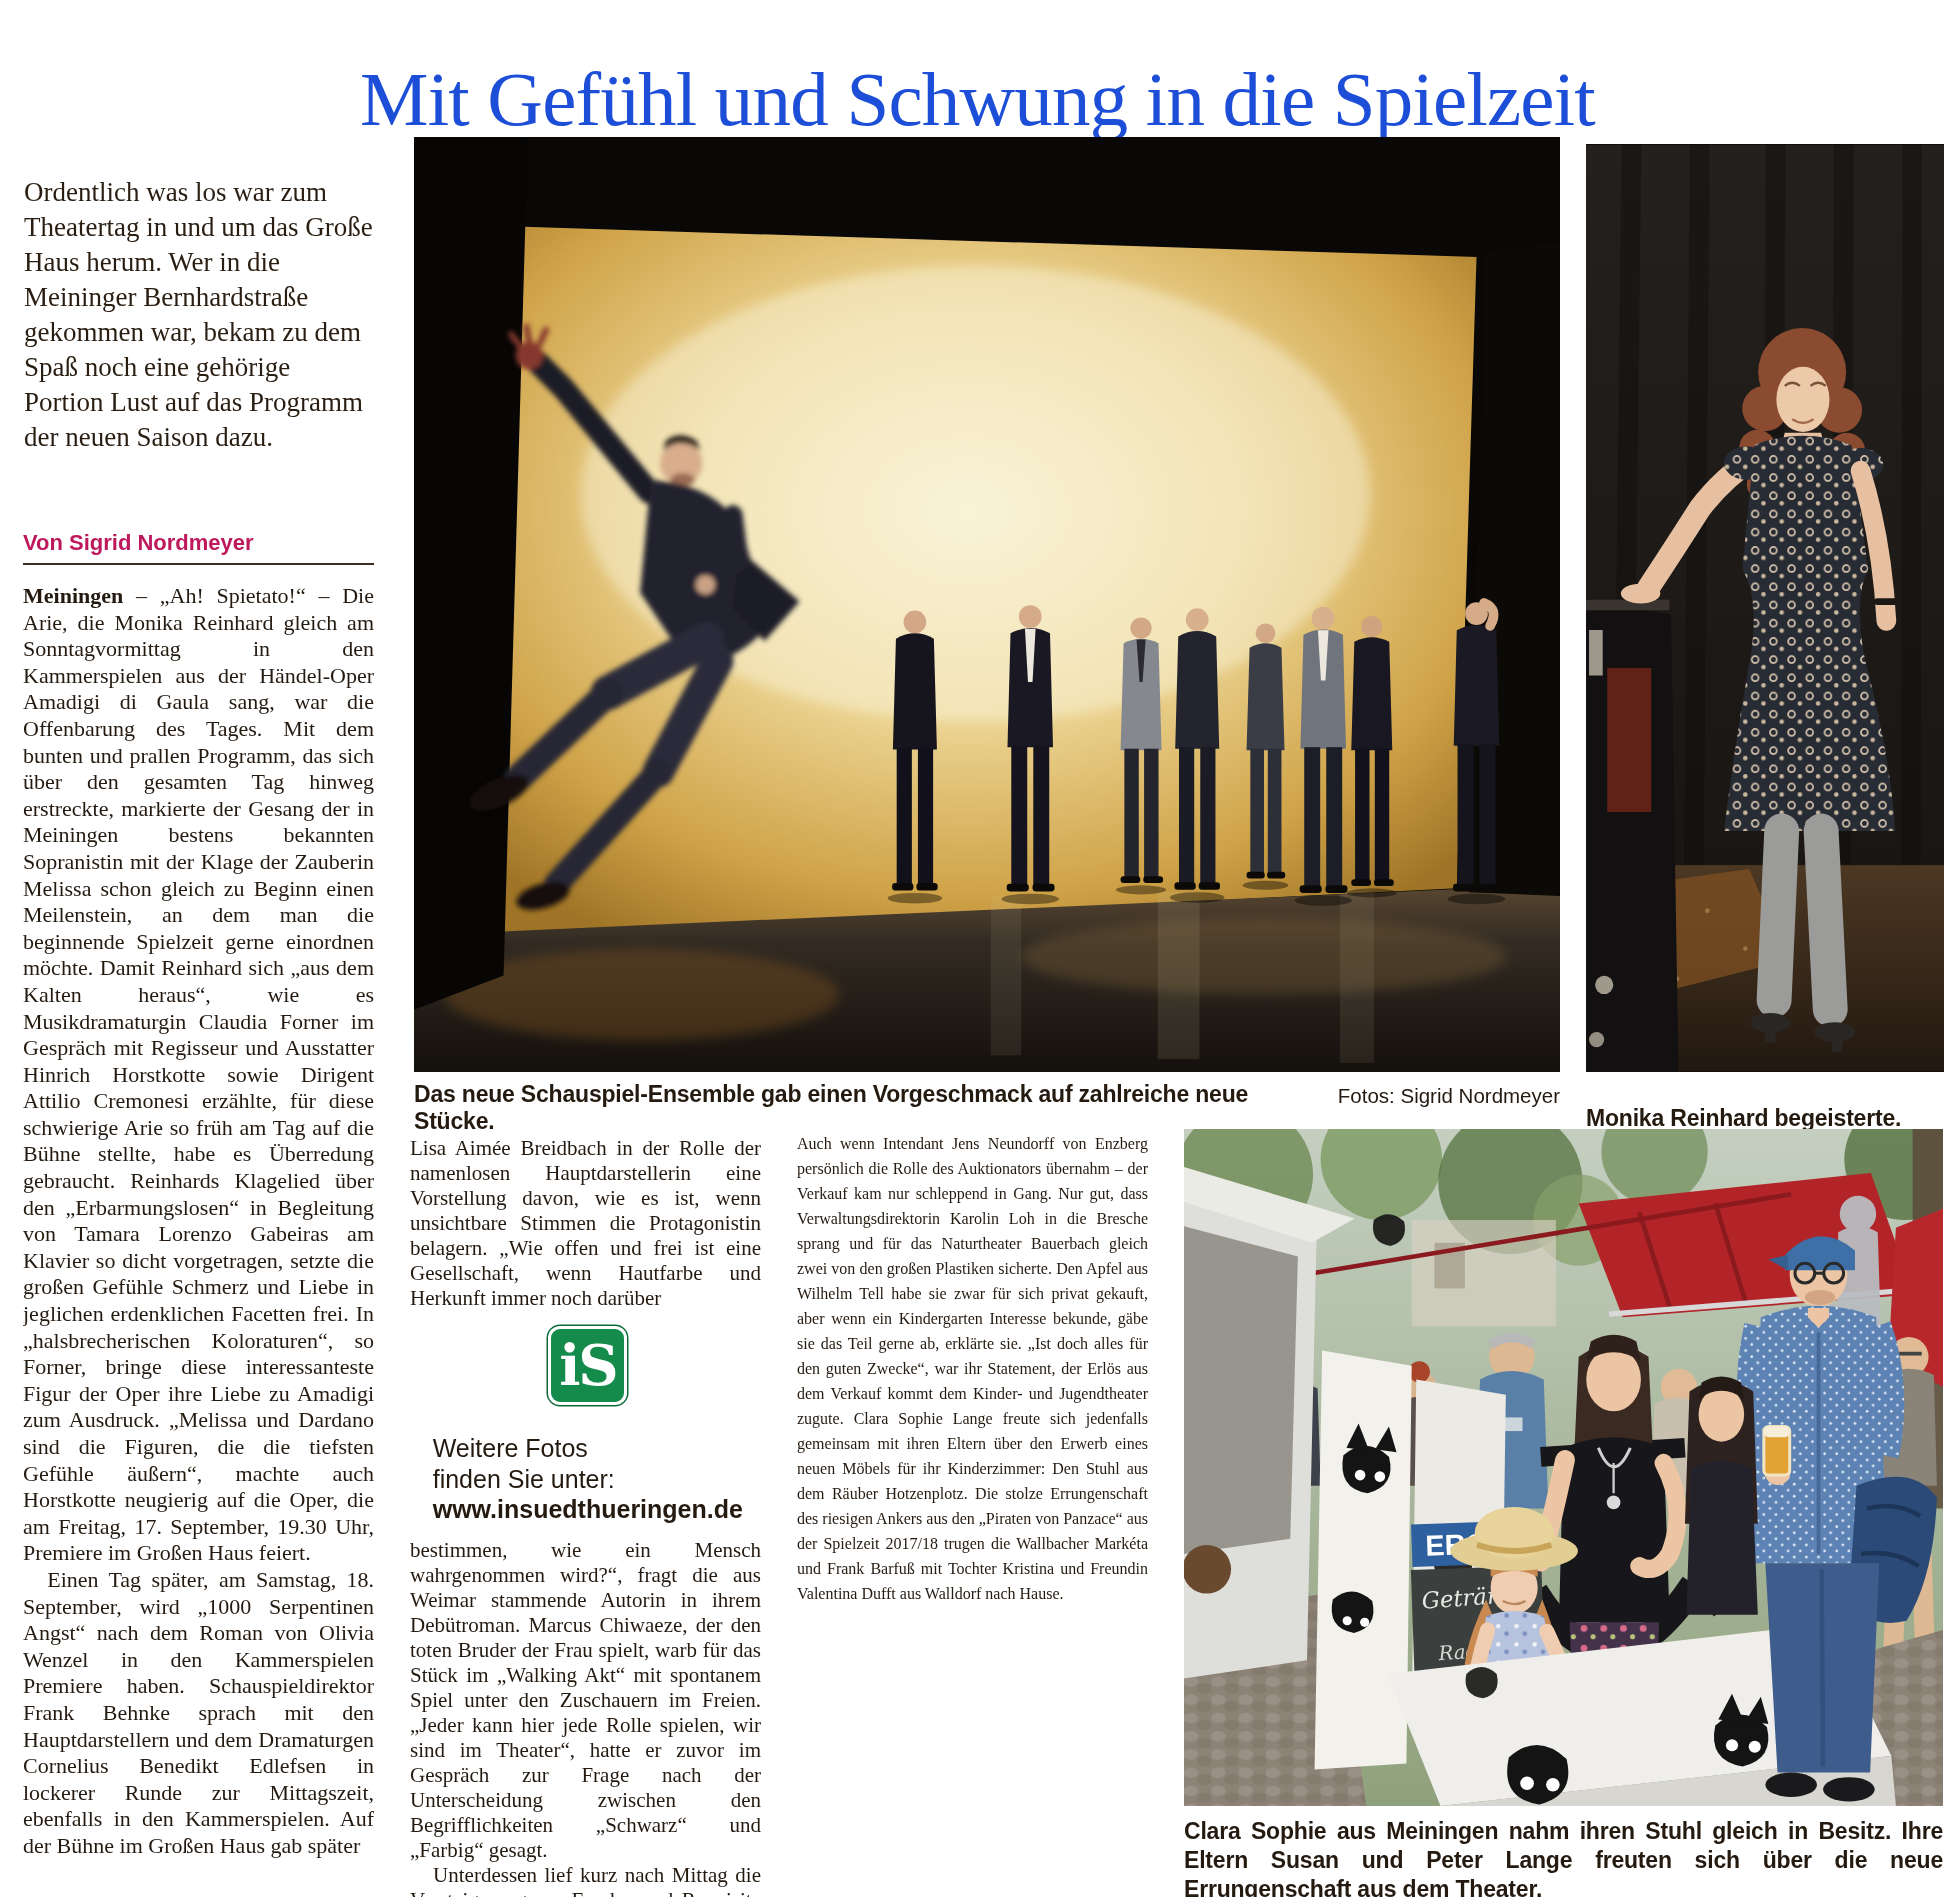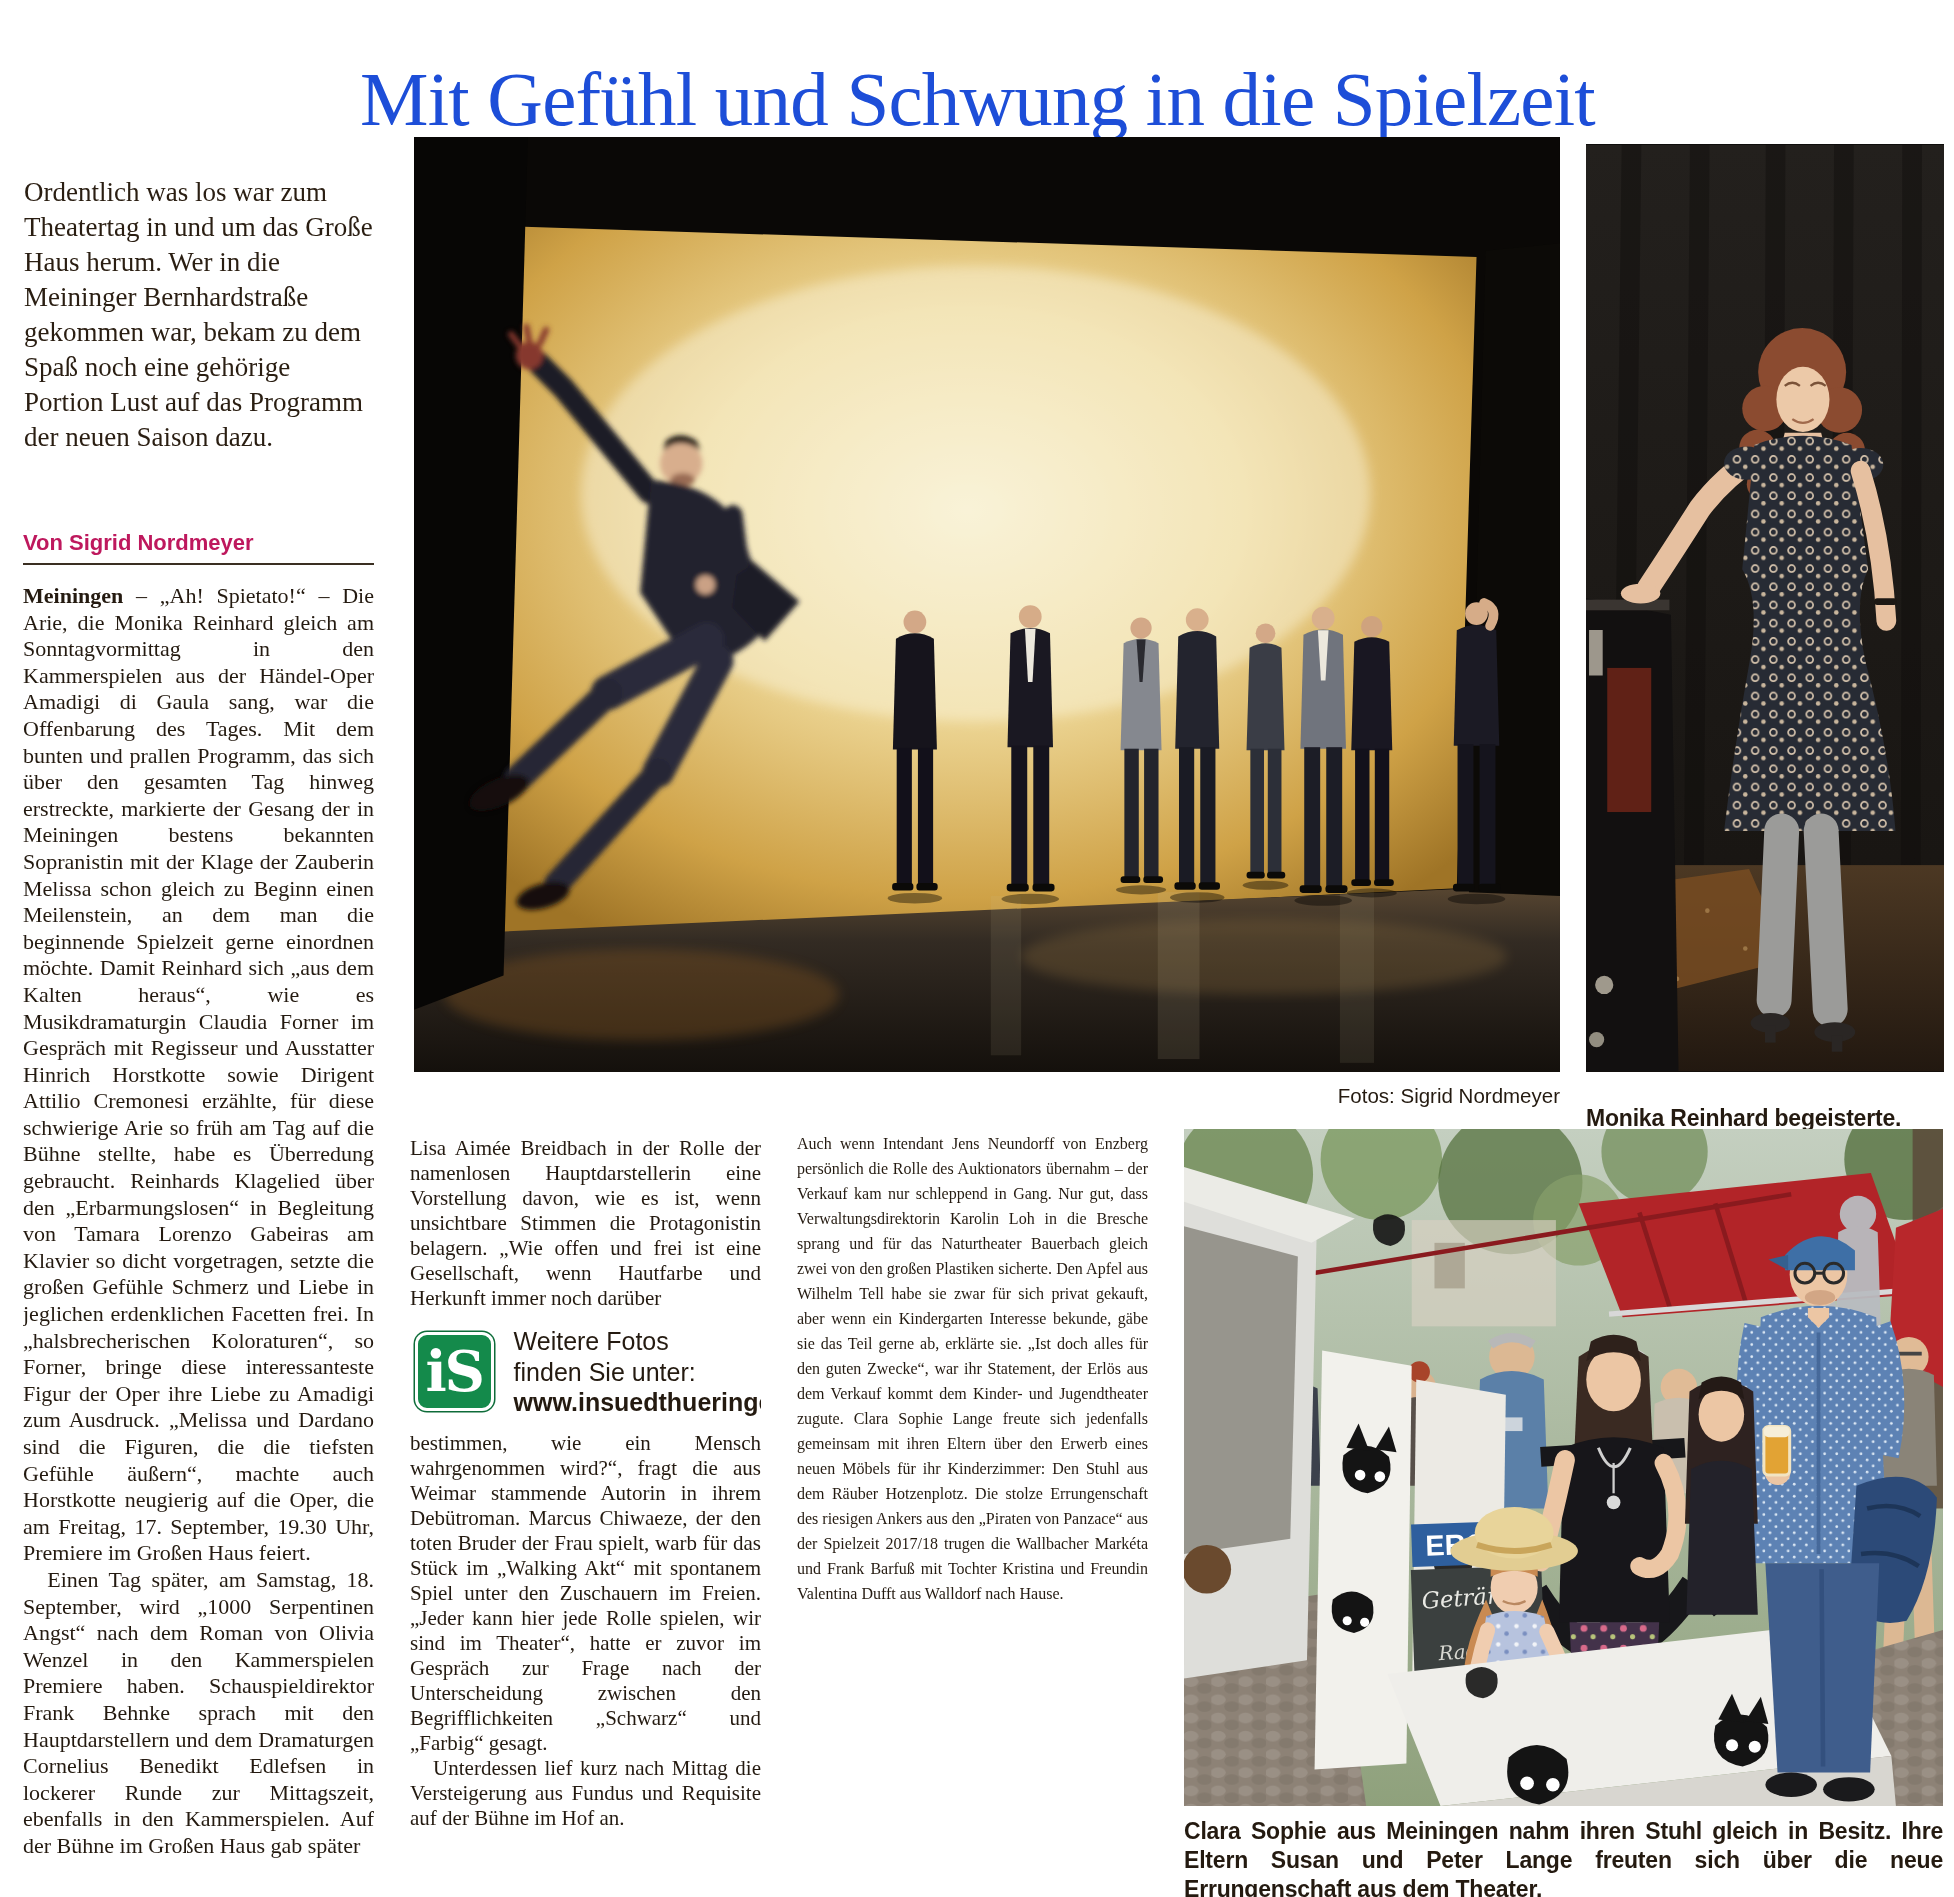--- a/index.html
+++ b/index.html
@@ -18,21 +18,21 @@
   
   .bodycol{font-size:22px;line-height:26.6px;text-align:justify;overflow:hidden;
            -webkit-hyphens:auto;hyphens:auto;color:#241a10;}
   .bodycol p{margin:0;}
   .bodycol p.indent{text-indent:1.1em;}
   #col1{left:23px;top:583px;width:351px;height:1315px;}
   #col2{left:410px;top:1136px;width:351px;height:762px;font-size:21px;line-height:25px;}
   #col3{left:797px;top:1131px;width:351px;height:767px;font-size:16px;line-height:25px;}
   .dateline{font-weight:bold;}
   
-  #promo{display:flex;align-items:center;gap:20px;margin:15px 0 13.7px 4.6px;}
+  #promo{display:flex;align-items:center;gap:28px;margin:15px 0 13.7px 4.6px;flex-direction:column;}
   #promo-logo{width:79px;height:79px;border-radius:12px;background:#148a4b;
               box-shadow:inset 0 0 0 3px #ffffff, 0 0 0 1.5px #0e6b39;
               display:flex;align-items:center;justify-content:center;
               font-family:"DejaVu Serif",serif;font-weight:bold;font-size:56px;color:#ffffff;
               letter-spacing:-2.3px;flex:0 0 auto;}
   #promo-text{font-family:"Liberation Sans",sans-serif;font-size:25px;line-height:1.22;color:#241a10;}
   #promo-text .url{font-weight:bold;}
   
   .caption{font-family:"Liberation Sans",sans-serif;font-weight:bold;font-size:23px;
            color:#241a10;letter-spacing:-0.2px;}
@@ -283,20 +283,21 @@
         <rect x="380" y="598" width="30" height="9" rx="4" fill="#1c1814"></rect>
         <path d="M258,905 L248,1128 M310,905 L322,1140" stroke="#9b9b99" stroke-width="46" stroke-linecap="round"></path>
         <ellipse cx="243" cy="1158" rx="26" ry="13" fill="#2a2624"></ellipse>
         <ellipse cx="328" cy="1170" rx="27" ry="13" fill="#2a2624"></ellipse>
         <rect x="236" y="1162" width="14" height="22" fill="#2a2624"></rect>
         <rect x="324" y="1174" width="14" height="22" fill="#2a2624"></rect>
       </g>
     </svg>
   </div>
 
+  <div id="caption-main" class="abs caption">Das neue Schauspiel-Ensemble gab einen Vorgeschmack auf zahlreiche neue Stücke.</div>
   <div id="caption-credit" class="abs">Fotos: Sigrid Nordmeyer</div>
   <div id="caption-right" class="abs caption">Monika Reinhard begeisterte.</div>
 
   <div id="photo-chair" class="abs photo">
     <svg width="759" height="677" viewBox="0 0 1000 892">
       <defs>
         <pattern id="shirtdots" width="16" height="16" patternUnits="userSpaceOnUse">
           <rect width="16" height="16" fill="#5d82b4"></rect>
             <circle cx="4" cy="4" r="1.8" fill="#dce8f4"></circle>
             <circle cx="12" cy="12" r="1.8" fill="#dce8f4"></circle>

